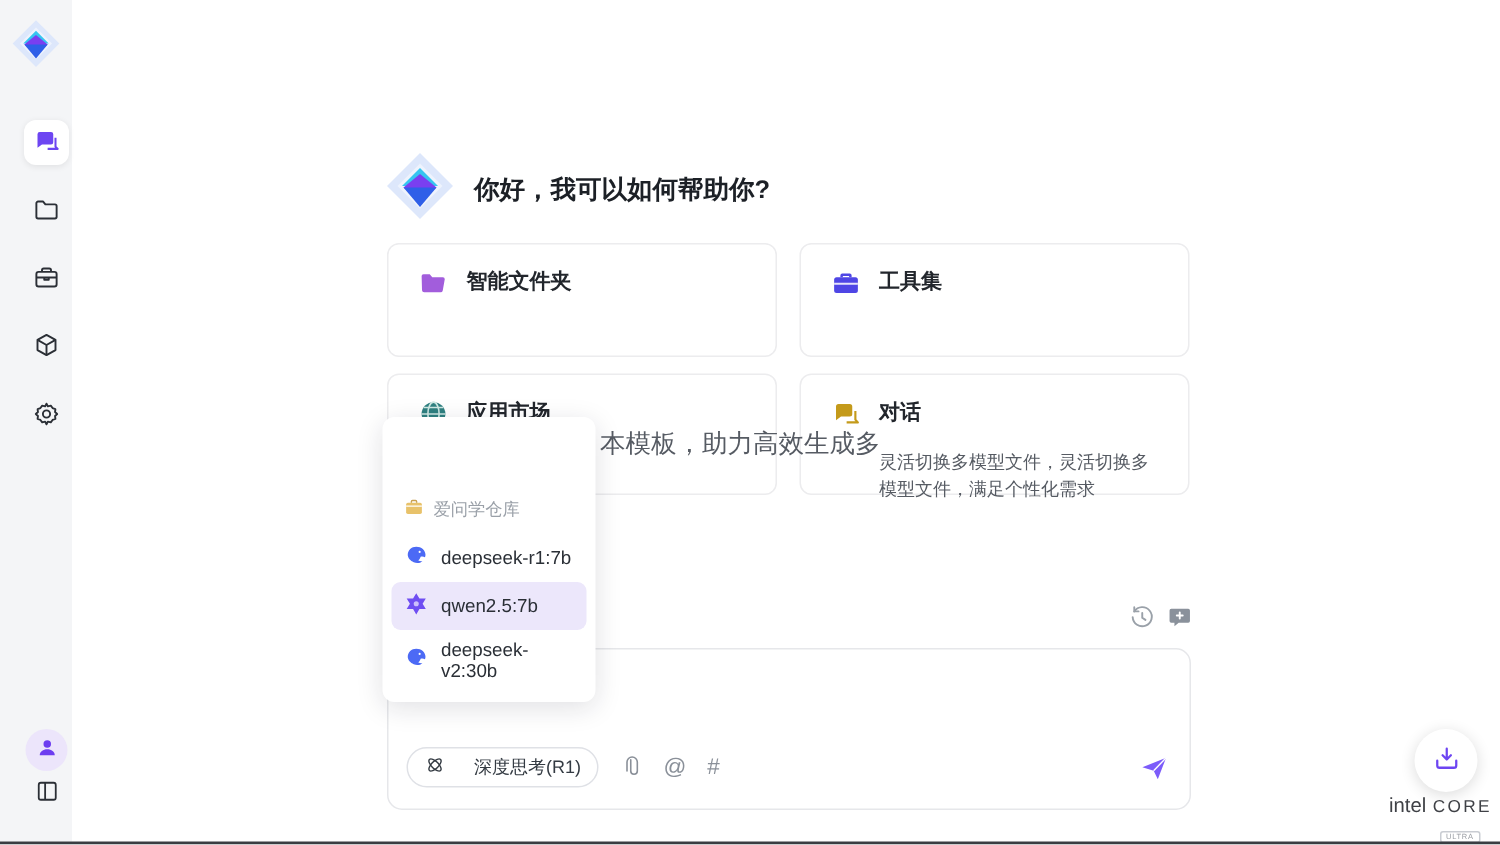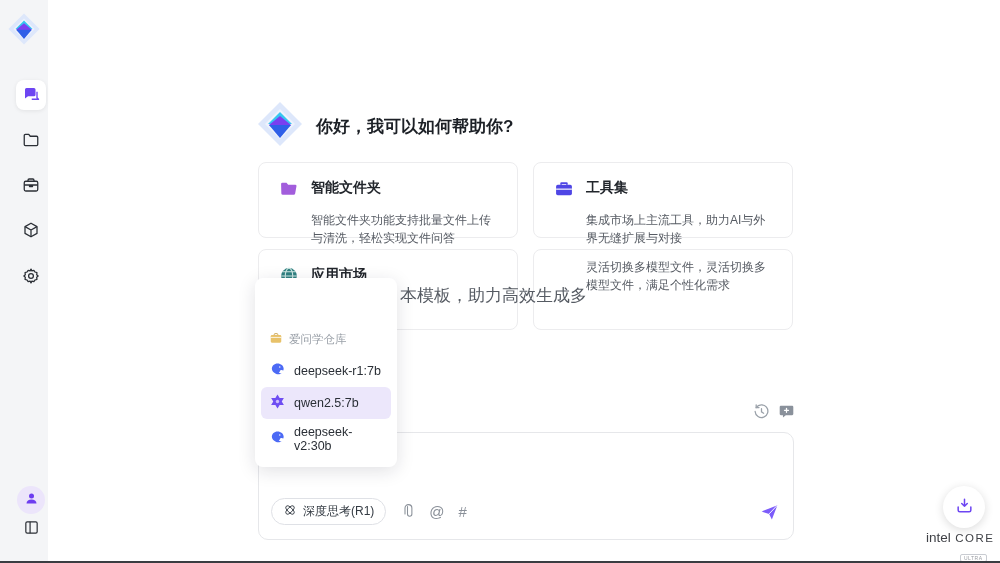--- a/index.html
+++ b/index.html
@@ -40,21 +40,21 @@
                     background:#f2f2f4; border:none; border-radius:6px; padding:0 10px; font-size:12.5px; color:#3a3f45; cursor:pointer;}
   .row-icon-btn { position:absolute; top:403px; width:18px; height:18px; border:none; background:transparent; padding:0; cursor:pointer; }
 
   
   .composer { position:absolute; left:258px; top:432px; width:536px; height:108px; background:#fff;
               border:1px solid #e6e7ea; border-radius:10px; }
   .composer textarea { position:absolute; left:16px; top:14px; width:500px; height:48px; border:none; outline:none;
               resize:none; font-family:Liberation Mono, monospace; font-size:13px; color:#333; background:transparent; }
   .composer textarea::placeholder { color:#c5c9cf; }
   .composer-toolbar { position:absolute; left:12px; bottom:14px; right:14px; display:flex; align-items:center; gap:14px; }
-  .think-btn { display:flex; align-items:center; gap:6px; border:1px solid #dfe1e6; background:#fff; border-radius:15px;
+  .think-btn { display:flex; align-items:center; gap:19px; border:1px solid #dfe1e6; background:#fff; border-radius:15px;
                padding:4px 11px; font-size:12px; color:#333a42; cursor:pointer; }
   .glyph-btn { border:none; background:transparent; font-size:15px; color:#8a9099; cursor:pointer; padding:0; }
   .icon-btn  { border:none; background:transparent; padding:0; cursor:pointer; line-height:0; }
   .send-btn { margin-left:auto; border:none; background:transparent; cursor:pointer; line-height:0; }
 
   
   .fab { position:absolute; left:943px; top:486px; width:42px; height:42px; border-radius:50%; background:#fff;
          border:none; box-shadow:0 2px 10px rgba(0,0,0,.14); display:flex; align-items:center; justify-content:center; cursor:pointer;}
   .intel-logo { position:absolute; left:926px; top:528px; width:70px; color:#3f4146; }
   .intel-word { font-size:13.5px; font-weight:500; letter-spacing:0; }
@@ -156,54 +156,61 @@
 
   <div class="card" style="left:258px; top:162px; height:76px">
     <div class="card-head">
       <span>
         <svg viewBox="0 0 24 24" width="20" height="20" fill="#a25ddc">
           <path d="M2.5 6A1.5 1.5 0 0 1 4 4.5h5l2 2.5h8.5A1.5 1.5 0 0 1 21 8.5l-1.6 9a1.8 1.8 0 0 1-1.8 1.5H4.6a1.8 1.8 0 0 1-1.8-1.6z"></path>
         </svg>
       </span>
       <span class="card-title">智能文件夹</span>
     </div>
-    <div class="card-desc">智能文件夹功能支持批量文件上传与清洗，轻松实现文件问答</div>
   </div>
 
   <div class="card" style="left:533px; top:162px; height:76px">
     <div class="card-head">
       <span>
         <svg viewBox="0 0 24 24" width="20" height="20" fill="#4f46e5">
           <path d="M9 4h6a1.5 1.5 0 0 1 1.5 1.5V7h-2V6h-5v1h-2V5.5A1.5 1.5 0 0 1 9 4z"></path>
           <rect x="2.5" y="7" width="19" height="12.5" rx="2"></rect>
           <rect x="2.5" y="11.4" width="19" height="1.6" fill="#fff" opacity=".85"></rect>
         </svg>
       </span>
       <span class="card-title">工具集</span>
     </div>
-    <div class="card-desc">集成市场上主流工具，助力AI与外界无缝扩展与对接</div>
   </div>
 
   <div class="card" style="left:258px; top:249px; height:81px">
     <div class="card-head">
       <span>
         <svg viewBox="0 0 24 24" width="20" height="20">
           <circle cx="12" cy="12" r="9.5" fill="#2f8080"></circle>
           <g fill="none" stroke="#cfe8e4" stroke-width="1.3">
             <ellipse cx="12" cy="12" rx="4.5" ry="9.5"></ellipse>
             <path d="M2.5 12h19M4 6.8h16M4 17.2h16"></path>
           </g>
         </svg>
       </span>
       <span class="card-title">应用市场</span>
     </div>
   </div>
   <div class="card3-fragment">本模板，助力高效生成多</div>
 
   <div class="card" style="left:533px; top:249px; height:81px">
+    <div class="card-head">
+      <span>
+        <svg viewBox="0 0 24 24" width="20" height="20">
+          <path d="M4 4h11a2 2 0 0 1 2 2v6a2 2 0 0 1-2 2H8l-4 3V6a2 2 0 0 1 2-2z" fill="#c49a1a"></path>
+          <path d="M19.5 9.5v7l2 2.2h-9" fill="none" stroke="#c49a1a" stroke-width="1.7" stroke-linejoin="round"></path>
+        </svg>
+      </span>
+      <span class="card-title">对话</span>
+    </div>
     <div class="card-desc">灵活切换多模型文件，灵活切换多模型文件，满足个性化需求</div>
   </div>
 
   <div class="dropdown">
     <div class="dd-header">
       <span>
         <svg viewBox="0 0 24 24" width="14" height="14">
           <rect x="3" y="7" width="18" height="13" rx="2" fill="#e8c26a"></rect>
           <path d="M3 11h18" stroke="#fff" stroke-width="1.4"></path>
           <path d="M9 7V5.8A1.3 1.3 0 0 1 10.3 4.5h3.4A1.3 1.3 0 0 1 15 5.8V7" fill="none" stroke="#caa14e" stroke-width="1.6"></path>

